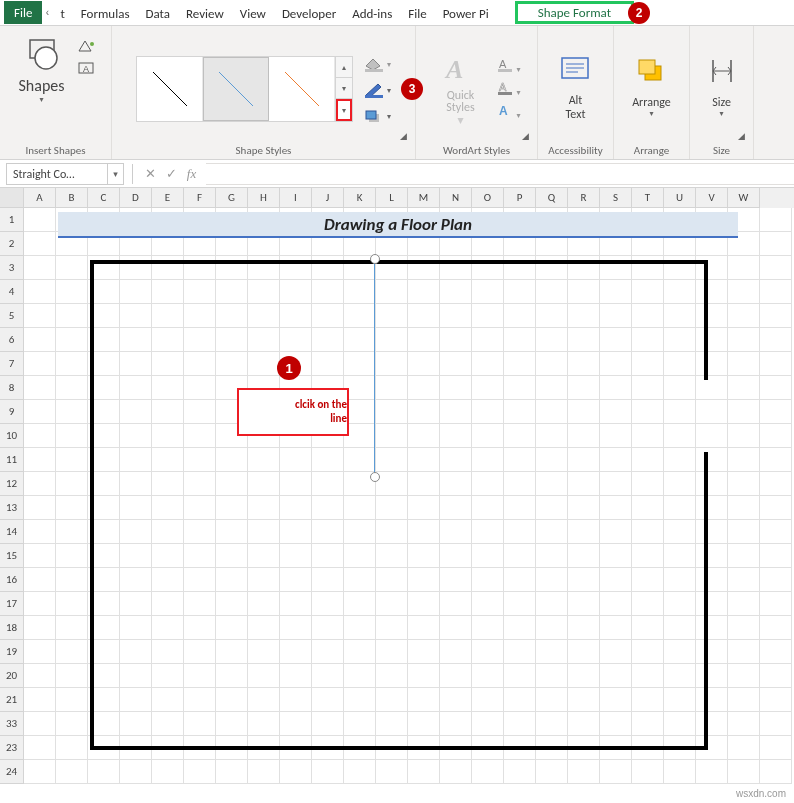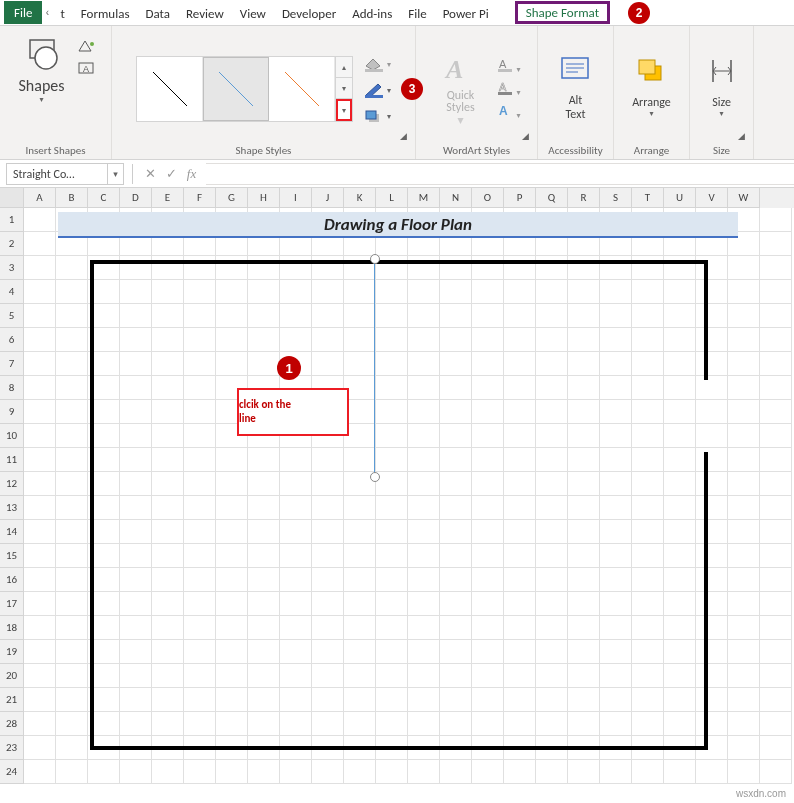--- a/index.html
+++ b/index.html
@@ -2,21 +2,21 @@
 <html><head>
 <meta charset="utf-8">
 <style>
 * { box-sizing: border-box; margin: 0; padding: 0; }
 body { font-family: "Segoe UI", Arial, sans-serif; font-size: 12px; background: #fff; color: #444; width: 794px; height: 803px; overflow: hidden; position: relative; }
 
 
 .ribbon-tabs { display: flex; align-items: center; height: 26px; border-bottom: 1px solid #d4d4d4; background: #fff; padding-left: 4px; position: relative; }
 .ribbon-tabs .tab { padding: 4px 8px 3px 8px; font-size: 13px; color: #333; cursor: pointer; font-family: Calibri, sans-serif; }
 .ribbon-tabs .tab.file { background: #217346; color: #fff; padding: 4px 10px; font-size: 13px; }
-.ribbon-tabs .tab.shape-format { border: 3px solid #701a75; background: #fff; padding: 1px 8px; color: #217346; font-weight: 400; }
+.ribbon-tabs .tab.shape-format { border: 3px solid #22c55e; background: #fff; padding: 1px 20px; color: #217346; font-weight: 400; }
 .ribbon-tabs .nav-caret { width: 10px; text-align: center; font-size: 10px; color: #666; }
 .badge2 { position: absolute; left: 628px; top: 2px; width: 22px; height: 22px; border-radius: 50%; background: #c00000; color: #fff; font-size: 12px; font-weight: bold; display: flex; align-items: center; justify-content: center; z-index: 10; }
 
 
 .ribbon { display: flex; background: #f3f2f1; border-bottom: 1px solid #d4d4d4; height: 134px; }
 .ribbon-group { border-right: 1px solid #e1dfdd; display: flex; flex-direction: column; justify-content: space-between; padding: 4px 6px 2px 6px; }
 .ribbon-group .label { text-align: center; font-size: 11px; color: #666; padding-top: 2px; font-family: Calibri, sans-serif; }
 .ribbon-group .content { flex: 1; display: flex; align-items: center; justify-content: center; }
 .dialog-launcher { font-size: 9px; color: #666; float: right; margin-top: -14px; margin-right: 2px; }
 
@@ -88,21 +88,21 @@
 .floor-plan .right-top { position: absolute; right: 0; top: 0; width: 4px; height: 120px; background: #000; }
 .floor-plan .right-bottom { position: absolute; right: 0; top: 192px; width: 4px; height: 298px; background: #000; }
 
 .sel-line-wrap { position: absolute; left: 367px; top: 63px; width: 16px; height: 234px; }
 .sel-line { position: absolute; left: 7px; top: 8px; width: 1px; height: 218px; background: linear-gradient(to bottom, #5b9bd5, #5b9bd5); }
 .handle { position: absolute; width: 10px; height: 10px; border-radius: 50%; background: #fff; border: 1px solid #888; left: 3px; }
 .handle.top { top: 3px; }
 .handle.bot { bottom: 3px; }
 
 .badge1 { position: absolute; left: 277px; top: 168px; width: 24px; height: 24px; border-radius: 50%; background: #c00000; color: #fff; font-size: 13px; font-weight: bold; display: flex; align-items: center; justify-content: center; }
-.anno-box { position: absolute; left: 237px; top: 200px; width: 112px; height: 48px; border: 2px solid #ed1c24; background: #fff; text-align: left; font-size: 11px; color: #c00000; font-weight: bold; font-family: Calibri, sans-serif; padding-top: 8px; line-height: 14px; }
+.anno-box { position: absolute; left: 237px; top: 200px; width: 112px; height: 48px; border: 2px solid #ed1c24; background: #fff; text-align: right; font-size: 11px; color: #c00000; font-weight: bold; font-family: Calibri, sans-serif; padding-top: 8px; line-height: 14px; }
 
 .watermark { position: absolute; right: 8px; bottom: 4px; font-size: 10px; color: #999; font-family: Arial, sans-serif; }
 </style>
 </head>
 <body>
 
 <div class="ribbon-tabs">
   <span class="tab file">File</span>
   <span class="nav-caret">‹</span>
   <span class="tab">t</span>
@@ -881,21 +881,21 @@
         <div class="cell"></div>
         <div class="cell"></div>
         <div class="cell"></div>
         <div class="cell"></div>
         <div class="cell"></div>
         <div class="cell"></div>
         <div class="cell"></div>
         <div class="cell"></div>
       </div>
       <div class="row">
-        <div class="row-h">28</div>
+        <div class="row-h">33</div>
         <div class="cell"></div>
         <div class="cell"></div>
         <div class="cell"></div>
         <div class="cell"></div>
         <div class="cell"></div>
         <div class="cell"></div>
         <div class="cell"></div>
         <div class="cell"></div>
         <div class="cell"></div>
         <div class="cell"></div>

